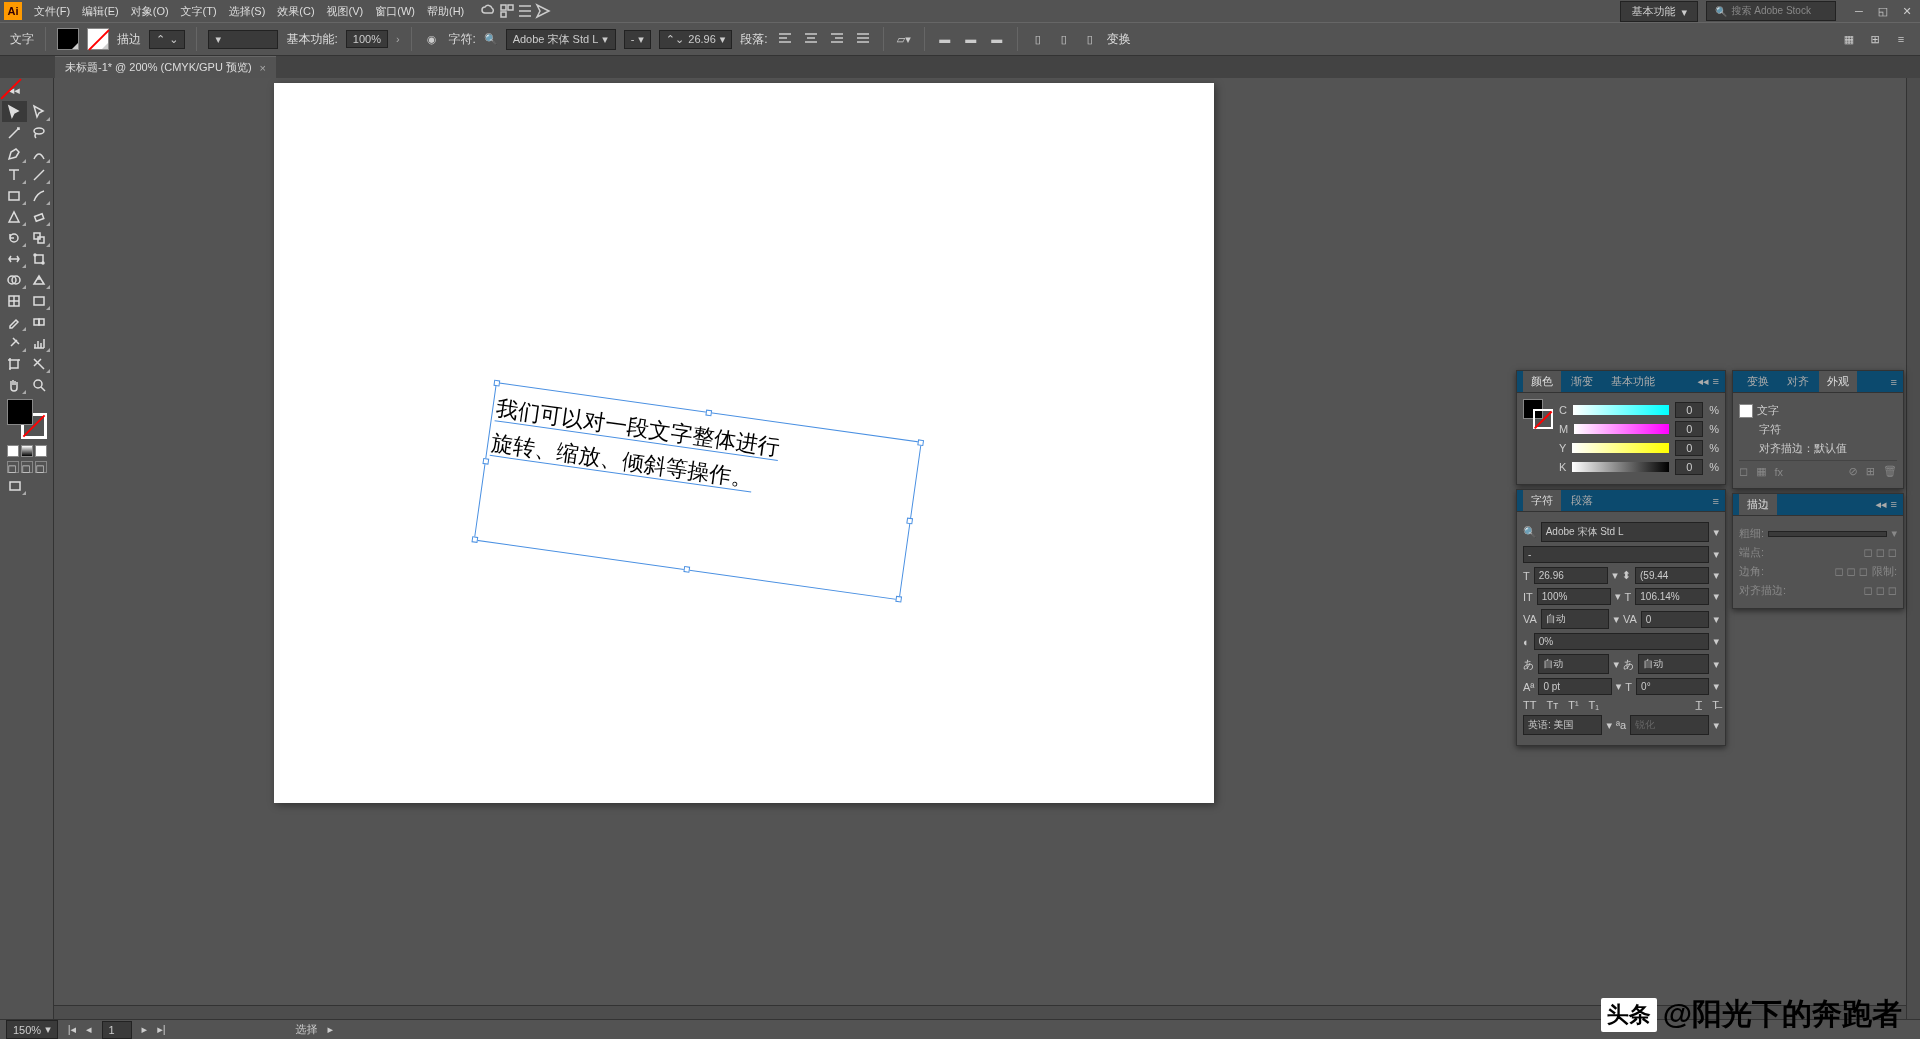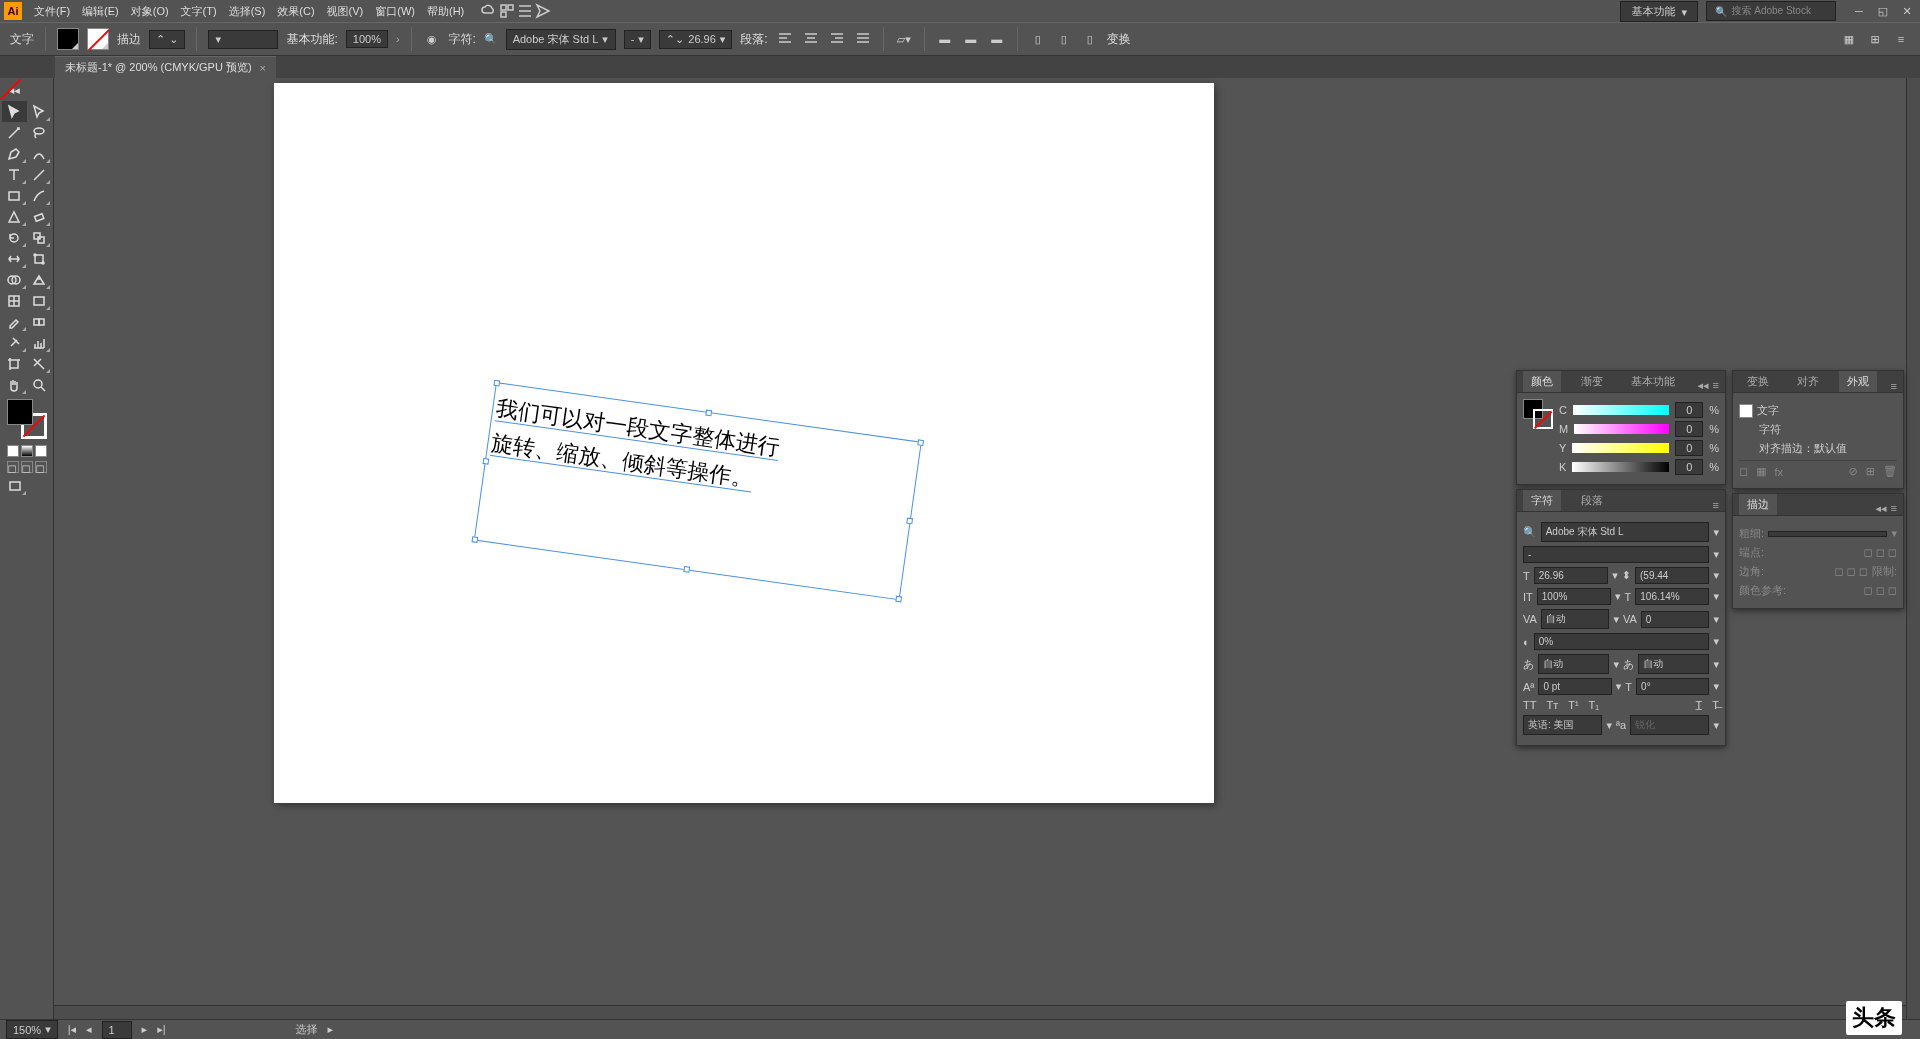--- a/index.html
+++ b/index.html
@@ -45,21 +45,21 @@
 .h-tl{top:-3px;left:-3px}.h-tr{top:-3px;right:-3px}.h-bl{bottom:-3px;left:-3px}.h-br{bottom:-3px;right:-3px}
 .h-tm{top:-3px;left:50%;margin-left:-3px}.h-bm{bottom:-3px;left:50%;margin-left:-3px}
 .h-ml{top:50%;left:-3px;margin-top:-3px}.h-mr{top:50%;right:-3px;margin-top:-3px}
 .text-content{font-family:"SimSun",serif;font-size:22px;color:#000;padding:8px 4px;line-height:1.6}
 .text-content span{border-bottom:1px solid #4a90e2}
 .scroll-v{position:absolute;right:0;top:0;bottom:0;width:14px;background:#4d4d4d;border-left:1px solid #333}
 .scroll-h{position:absolute;left:0;right:14px;bottom:0;height:14px;background:#4d4d4d;border-top:1px solid #333}
 .panels{position:absolute;right:16px;top:370px;width:388px;display:flex;gap:6px;pointer-events:none}
 .panel-col{display:flex;flex-direction:column;gap:4px;pointer-events:auto}
 .panel{background:#535353;border:1px solid #333;box-shadow:0 2px 6px rgba(0,0,0,0.5)}
-.panel-head{height:22px;background:#404040;display:flex;align-items:flex-end;padding:0 6px;gap:12px;border-bottom:1px solid #333}
+.panel-head{height:22px;background:#0c4a6e;display:flex;align-items:center;padding:0 6px;gap:2px;border-bottom:1px solid #333}
 .panel-tab{padding:3px 8px;color:#aaa;font-size:11px}
 .panel-tab.active{background:#535353;color:#ddd}
 .panel-icons{margin-left:auto;display:flex;gap:4px;color:#aaa}
 .panel-body{padding:6px;font-size:11px}
 .color-row{display:flex;align-items:center;gap:6px;margin:3px 0}
 .slider{flex:1;height:10px;background:linear-gradient(90deg,#fff,#000);position:relative}
 .slider-c{background:linear-gradient(90deg,#fff,#0ff)}
 .slider-m{background:linear-gradient(90deg,#fff,#f0f)}
 .slider-y{background:linear-gradient(90deg,#fff,#ff0)}
 .slider-k{background:linear-gradient(90deg,#fff,#000)}
@@ -638,21 +638,21 @@
         <div class="char-row">
             <span>端点:</span>
             <span style="margin-left:auto">◻ ◻ ◻</span>
           </div>
         <div class="char-row">
             <span>边角:</span>
             <span style="margin-left:auto">◻ ◻ ◻</span>
             <span>限制:</span>
           </div>
         <div class="char-row">
-            <span>颜色参考:</span>
+            <span>对齐描边:</span>
             <span style="margin-left:auto">◻ ◻ ◻</span>
           </div>
       </div>
     </div>
   </div>
 </div>
 
 <div class="statusbar">
   <div class="dd">
       <span>150%</span>
@@ -662,13 +662,14 @@
   <span>◂</span>
   <div class="dd" style="width:30px">1</div>
   <span>▸</span>
   <span>▸|</span>
   <span style="margin-left:120px">选择</span>
   <span>▸</span>
 </div>
 
 <div class="watermark">
   <span class="wm-logo">头条</span>
+  <span>@阳光下的奔跑者</span>
 </div>
 
 </body></html>

